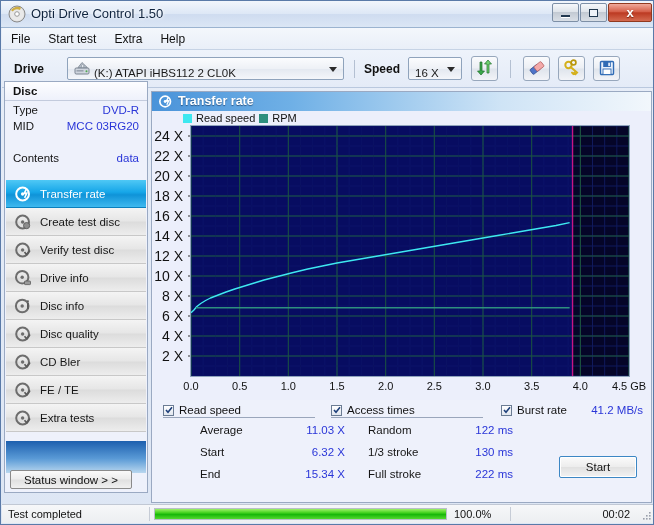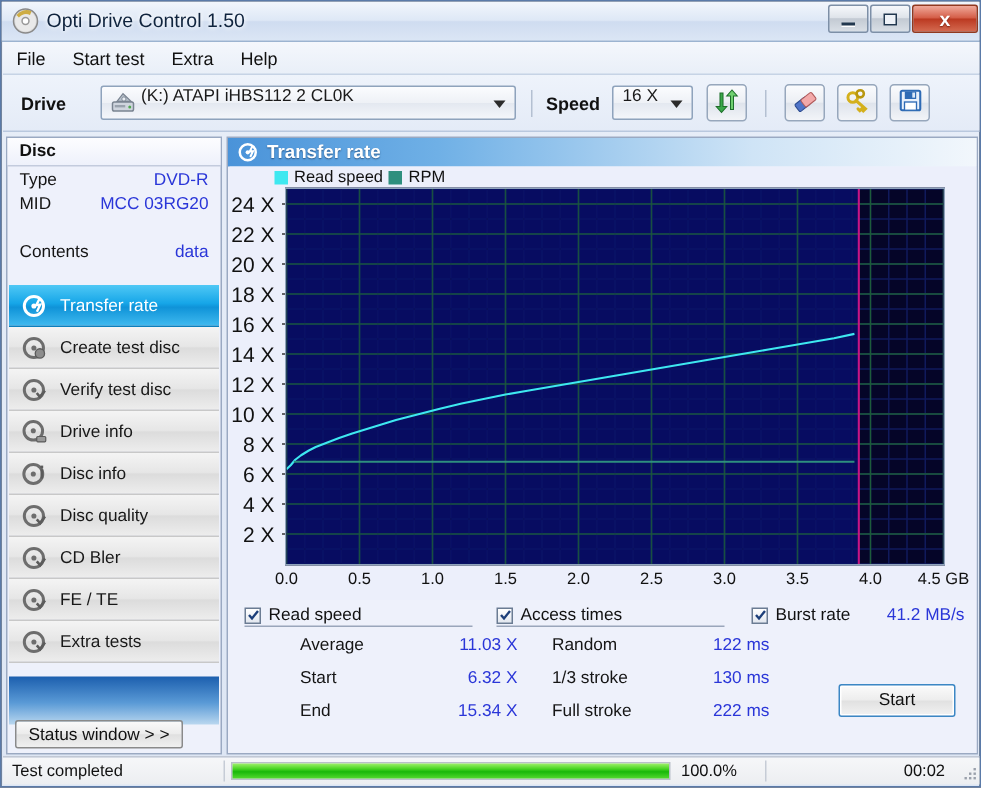--- a/index.html
+++ b/index.html
@@ -72,21 +72,21 @@
     background:linear-gradient(180deg,#eef3fb 0%,#e4ebf7 100%);
     border-bottom:1px solid #b9c8de;
     box-sizing:border-box;
   }
   .tb-label{position:absolute;font-size:12px;font-weight:bold;color:#111;top:12px;}
   .combo{
     position:absolute;top:7px;height:23px;
     background:linear-gradient(180deg,#fbfcfe 0%,#eef1f6 50%,#e3e8f0 51%,#f4f6fa 100%);
     border:1px solid #8fa3bc;border-radius:2px;
     box-sizing:border-box;
-    display:flex;align-items:flex-start;
+    display:flex;align-items:flex-end;
     font-size:11.5px;color:#1a1a1a;
   }
   .combo .arrow{
     position:absolute;right:6px;top:9px;
     width:0;height:0;border-left:4px solid transparent;border-right:4px solid transparent;
     border-top:5px solid #2b2b2b;
   }
   .drive-icon{
     position:absolute;left:6px;top:3px;width:16px;height:15px;
   }
@@ -96,21 +96,21 @@
     position:absolute;top:6px;width:27px;height:25px;
     background:linear-gradient(180deg,#fafbfd 0%,#eceff4 48%,#dfe4ec 52%,#f2f4f8 100%);
     border:1px solid #97a7bc;border-radius:3px;
     box-sizing:border-box;
     display:flex;align-items:center;justify-content:center;
   }
   .tbsep{position:absolute;top:10px;width:1px;height:18px;background:#b4c0d2;}
 
   
   .leftpanel{
-    position:absolute;left:3px;top:90px;width:144px;height:412px;
+    position:absolute;left:3px;top:80px;width:144px;height:412px;
     background:#eef1fb;
     border:1px solid #9aa9c2;
     box-sizing:border-box;
   }
   .disc-hdr{
     position:absolute;left:0;top:0;width:142px;height:19px;
     background:linear-gradient(180deg,#fdfdff 0%,#eef1fb 100%);
     border-bottom:1px solid #c3cbdd;
     box-sizing:border-box;
   }
@@ -133,21 +133,21 @@
   }
   .navitem .nicon{width:18px;height:18px;margin-left:8px;flex:none;}
   .navitem .nlabel{margin-left:8px;font-size:11.5px;color:#181818;white-space:nowrap;}
   .navitem.active .nlabel{color:#ffffff;}
 
   .navfill{
     position:absolute;left:1px;top:min(0px,0px);width:140px;height:40px;
     background:linear-gradient(180deg,#1c5fae 0%,#5a9ad6 55%,#b9d7ef 100%);
   }
   .statuswin-btn{
-    position:absolute;left:5px;width:112px;height:19px;
+    position:absolute;left:5px;width:122px;height:19px;
     background:linear-gradient(180deg,#fafafa 0%,#ececec 48%,#e0e0e0 52%,#f0f0f0 100%);
     border:1px solid #8a8a8a;border-radius:2px;
     box-sizing:border-box;
     display:flex;align-items:center;justify-content:center;
     font-size:11.5px;color:#111;
   }
 
   
   .rightpanel{
     position:absolute;left:150px;top:90px;width:501px;height:412px;

